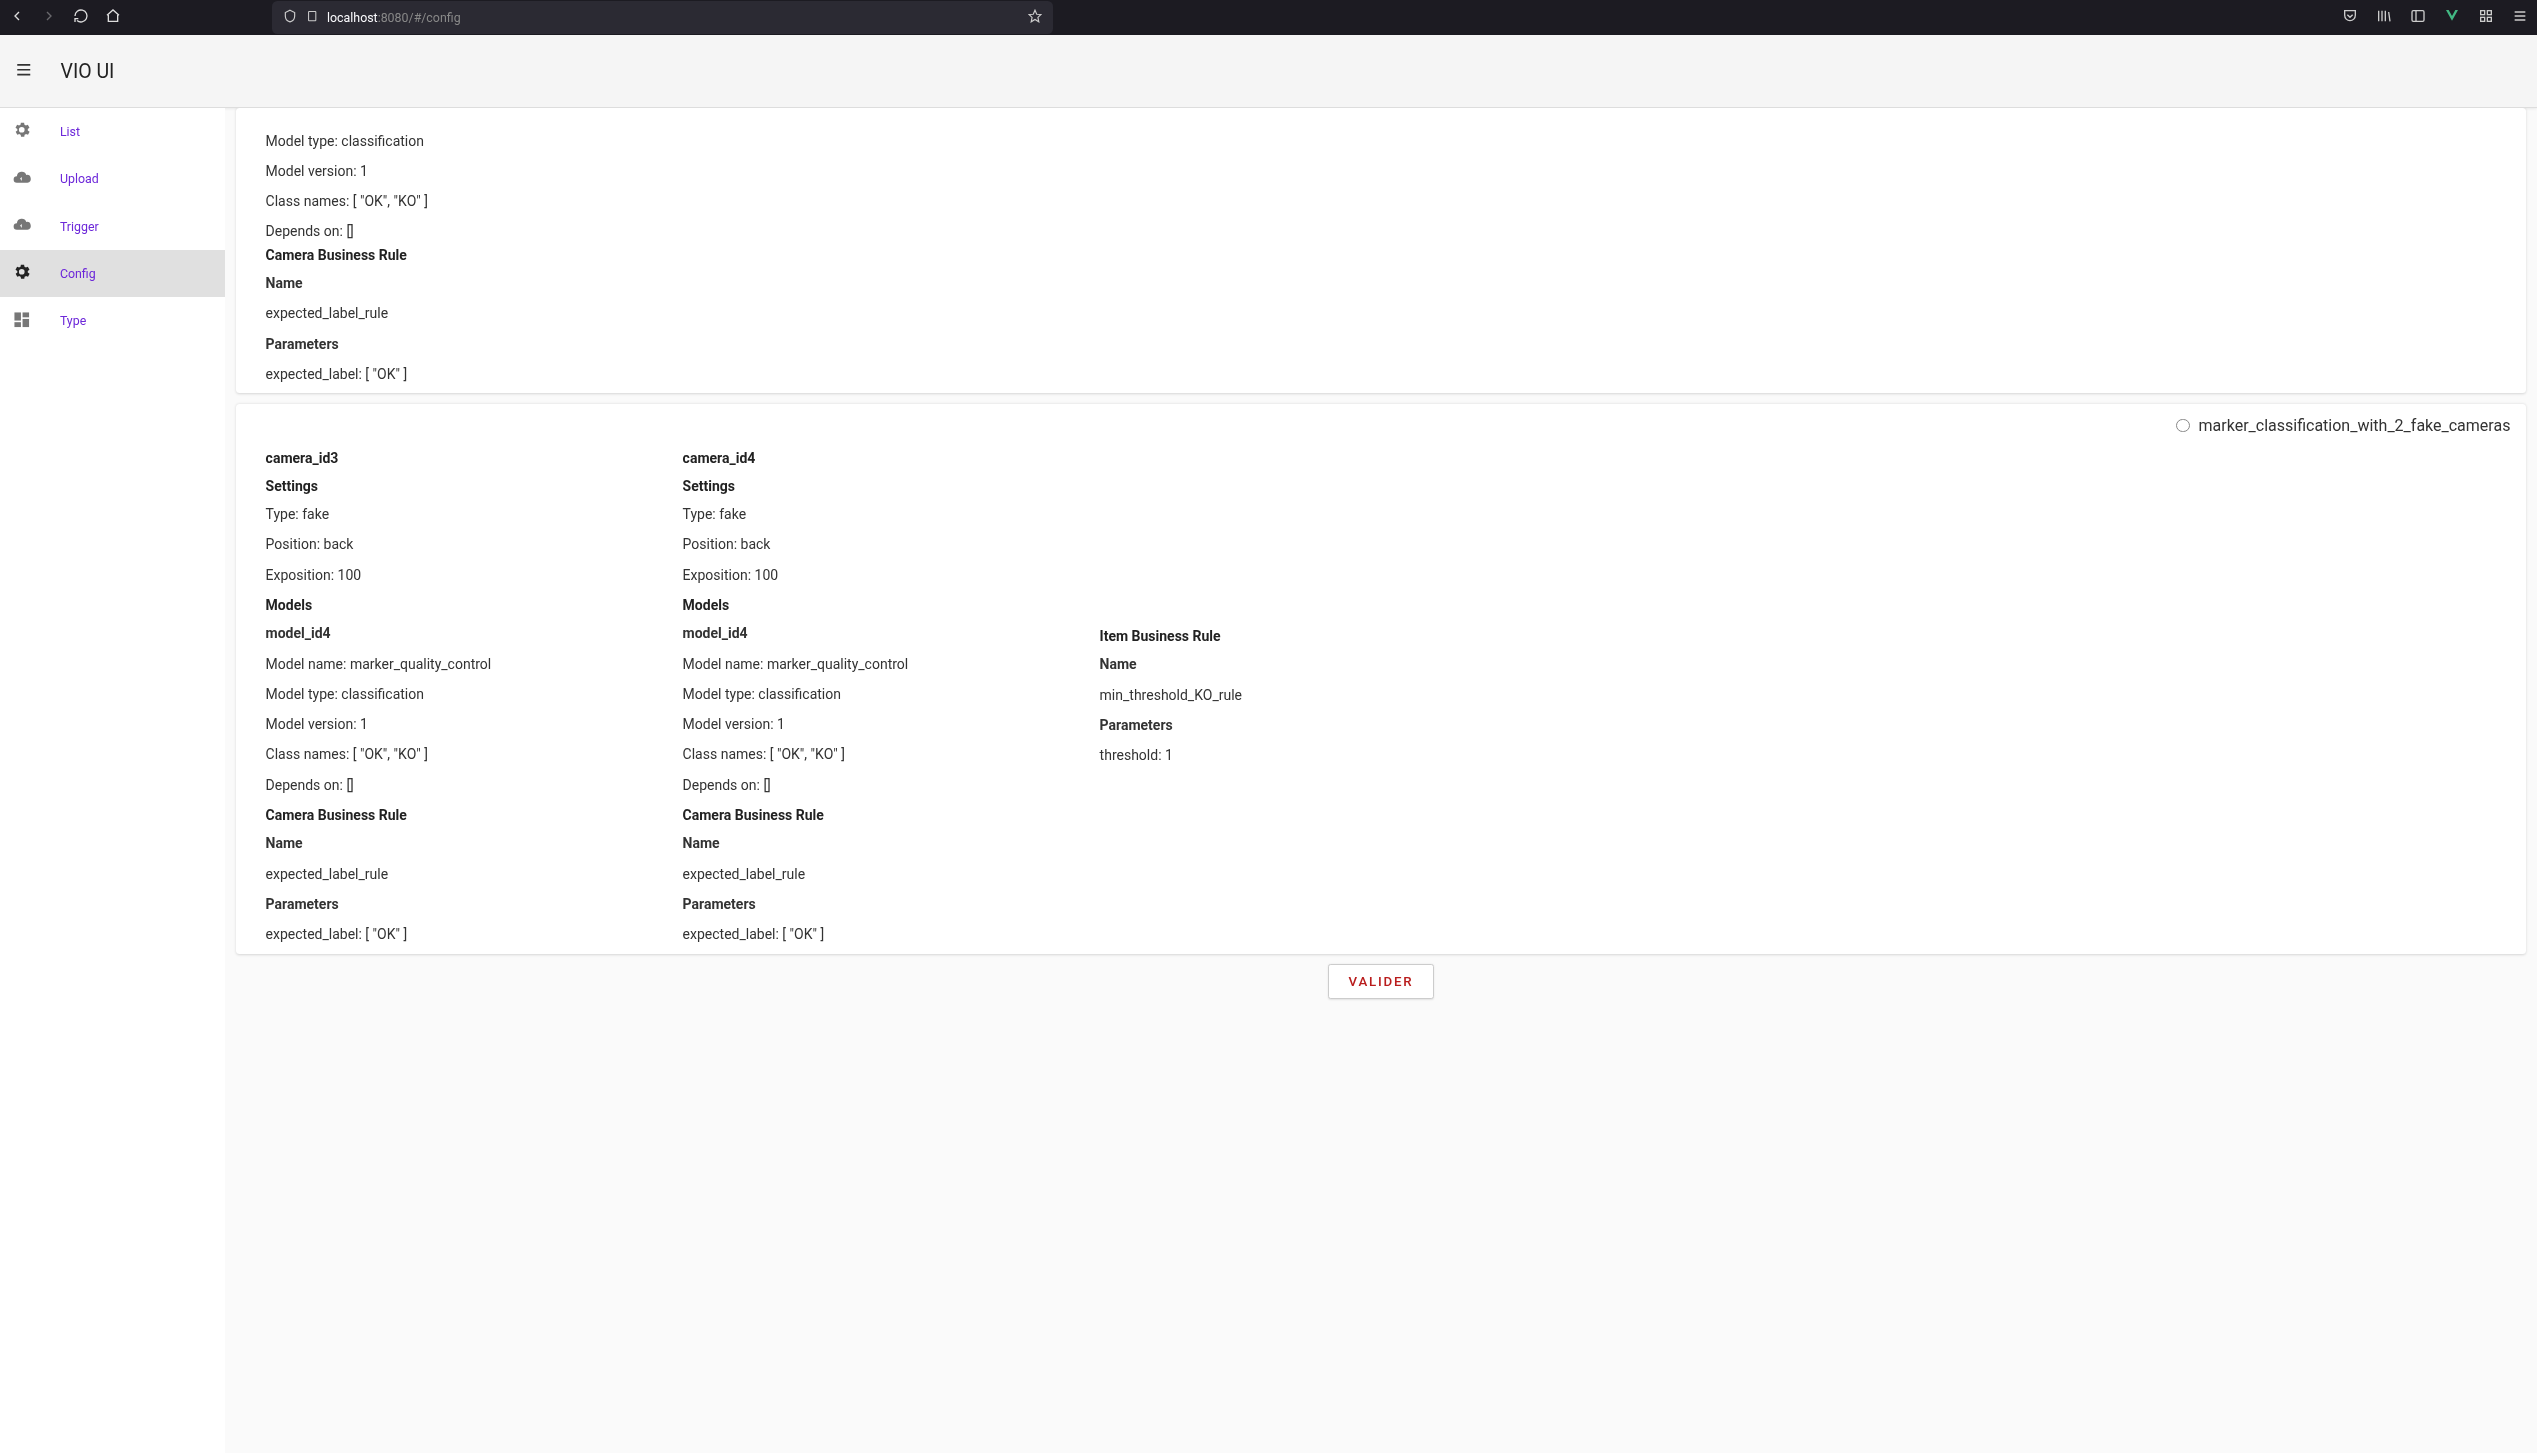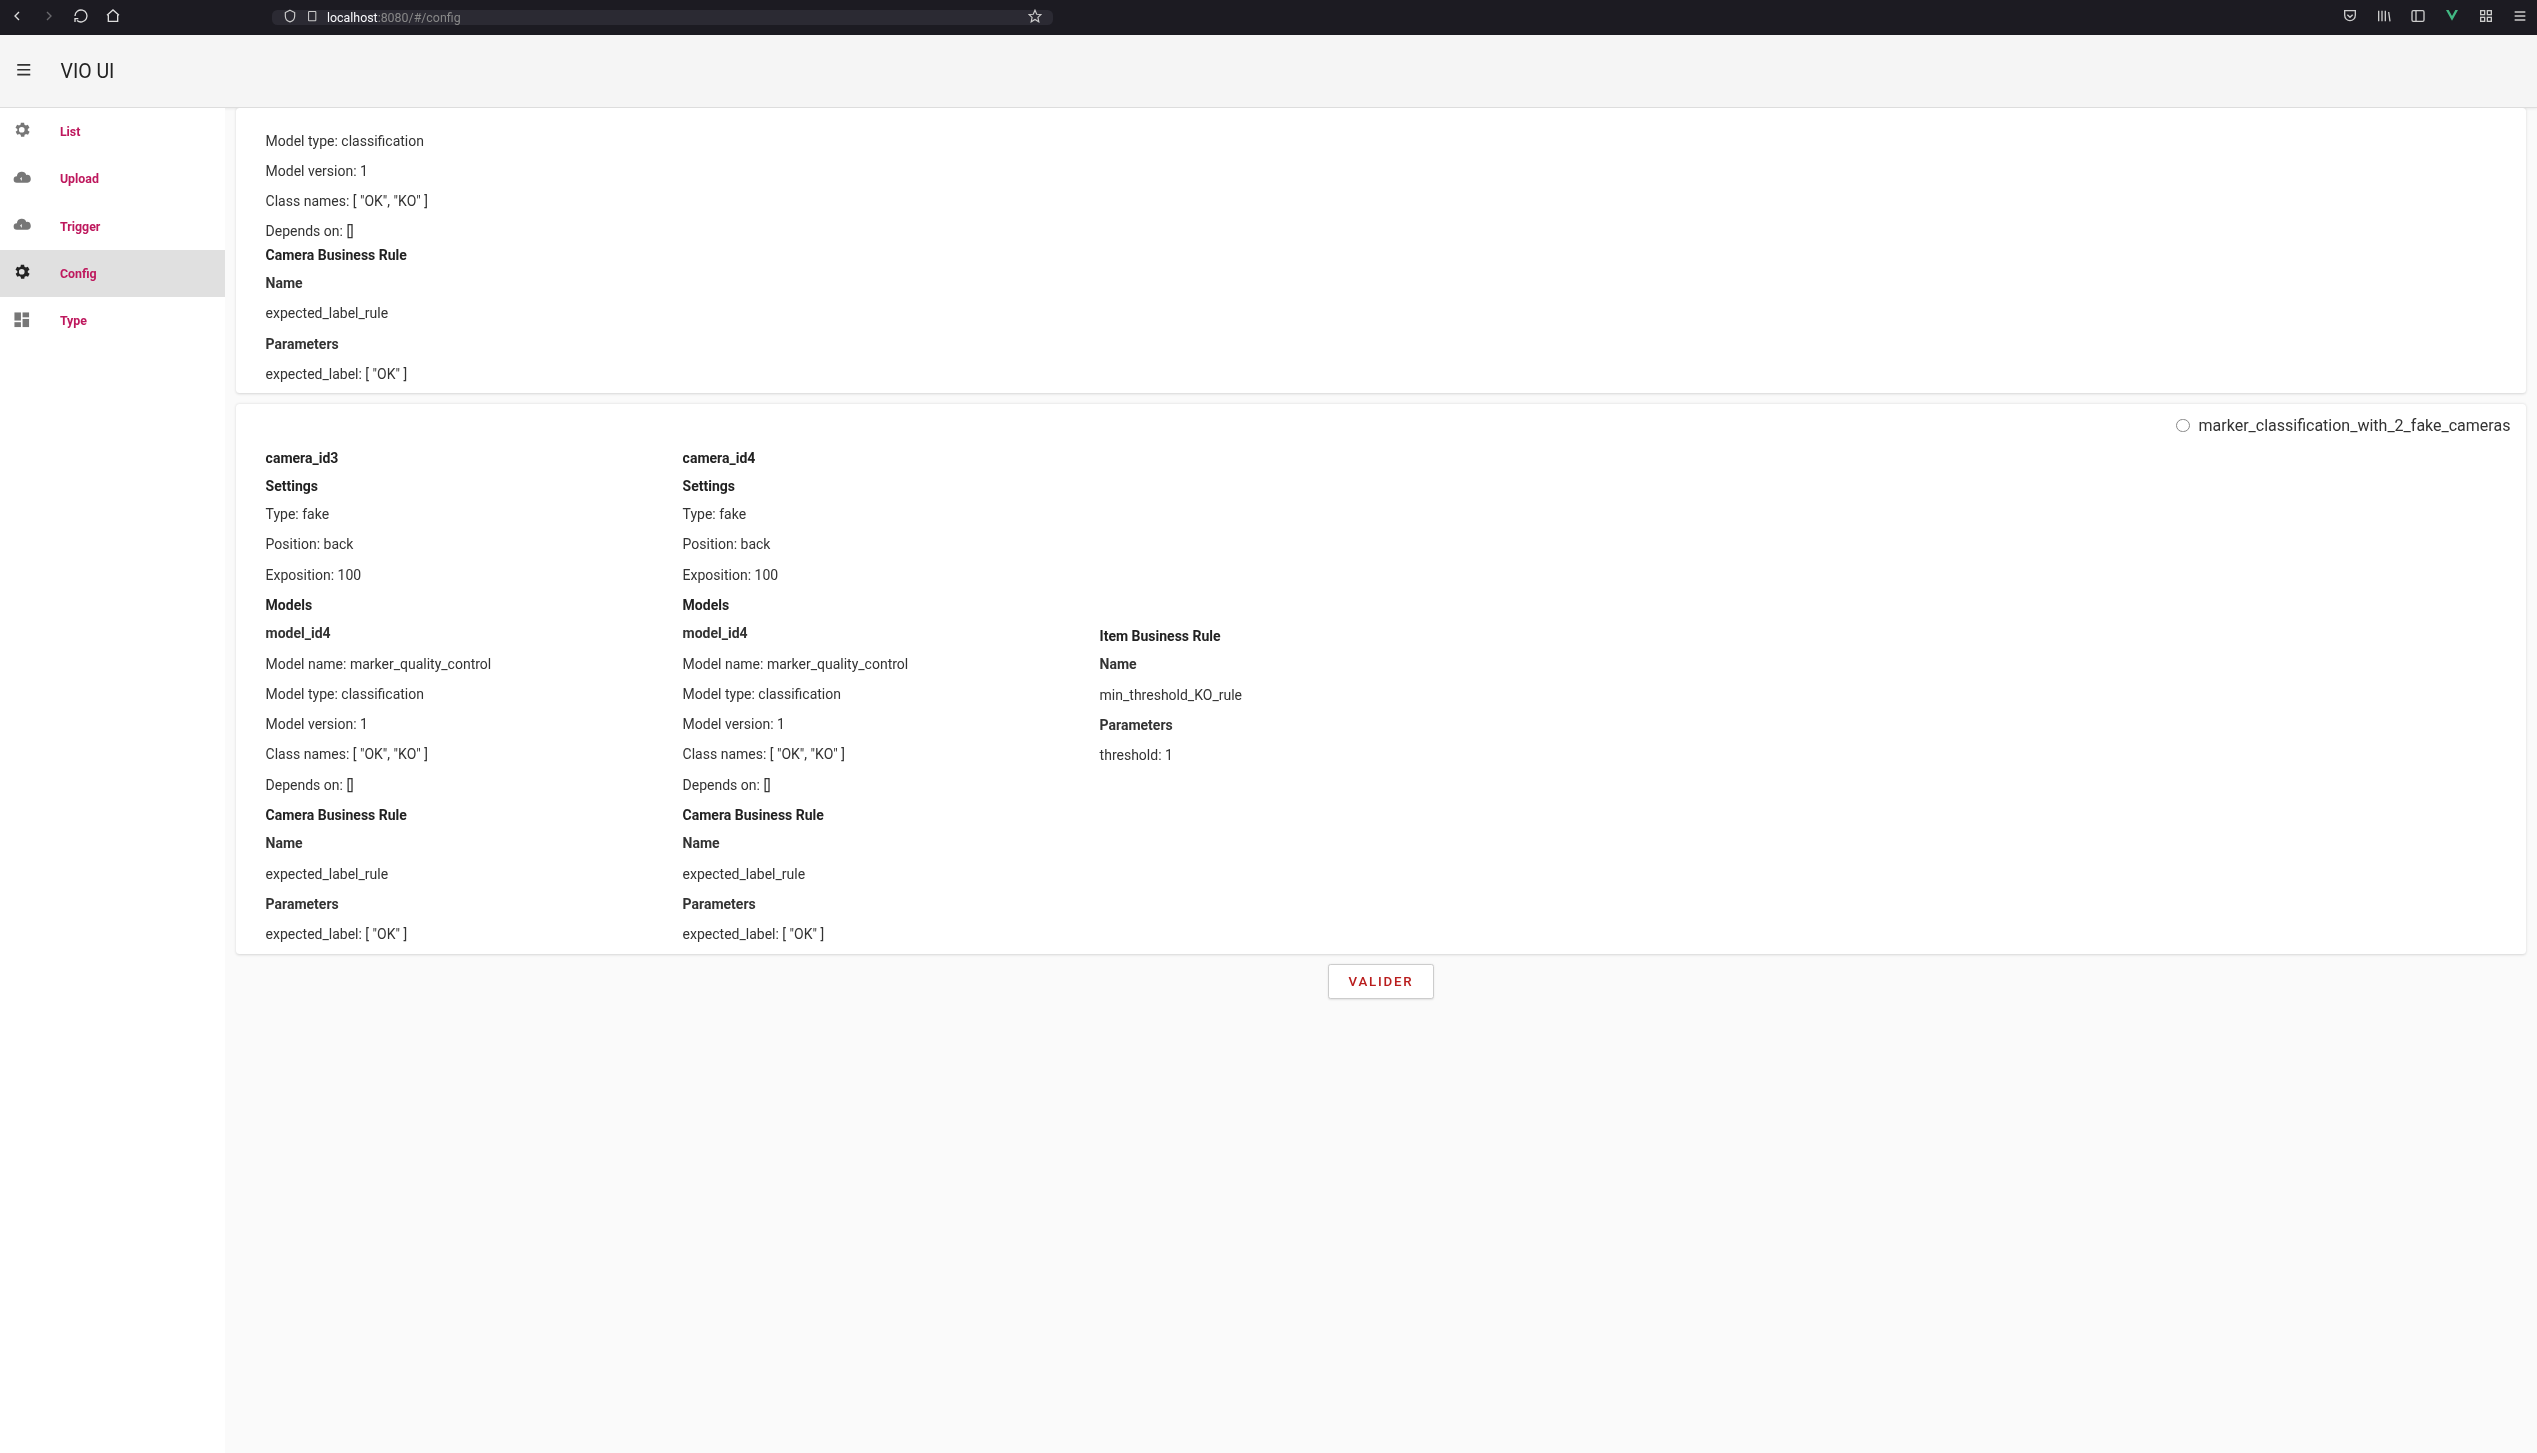--- a/index.html
+++ b/index.html
@@ -2,33 +2,33 @@
 <html style="font-size:14px"><head>
 <meta charset="utf-8">
 <style>
 * { margin:0; padding:0; box-sizing:border-box; font-family: -apple-system, BlinkMacSystemFont, "Segoe UI", Roboto, Helvetica, Arial, sans-serif; }
 html,body { width:100%; height:100%; }
 body { background:#fafafa; }
 
 .browser-chrome { background:#1c1b22; height:35px; display:flex; align-items:center; padding:0 9px; gap:9px; }
 .nav-icons { display:flex; align-items:center; gap:16px; }
 .nav-icons svg { width:16px; height:16px; }
-.addr-bar { flex:0 0 auto; margin-left:142px; background:#2b2a33; border-radius:5.3px; height:15px; width:781px; display:flex; align-items:center; padding:0 10.6px; gap:9px; color:#ccc; font-size:12.4px; }
+.addr-bar { flex:0 0 auto; margin-left:142px; background:#2b2a33; border-radius:5.3px; height:33px; width:781px; display:flex; align-items:center; padding:0 10.6px; gap:9px; color:#ccc; font-size:12.4px; }
 .addr-bar .url { color:#fbfbfe; }
 .addr-bar .url .dim { color:#888; }
 .right-icons { margin-left:auto; display:flex; align-items:center; gap:18px; }
 .right-icons svg { width:16px; height:16px; }
 
 .app-bar { background:#f5f5f5; height:73px; border-bottom:0.9px solid #ddd; display:flex; align-items:center; padding:0 14px; box-shadow:0 0.9px 3.5px rgba(0,0,0,0.1); }
 .app-bar .hamburger { margin-right:27px; cursor:pointer; }
 .app-title { font-size:19.5px; font-weight:400; color:#222; }
 
 .layout { display:flex; height:calc(100vh - 92px); }
 .sidebar { width:225px; background:#fff; border-right:0; }
-.side-item { display:flex; align-items:center; padding:12.4px 12.4px; gap:28px; color:#be185d; font-size:12.4px; font-weight:700; cursor:pointer; }
+.side-item { display:flex; align-items:center; padding:12.4px 12.4px; gap:28px; color:#6d28d9; font-size:12.4px; font-weight:400; cursor:pointer; }
 .side-item.active { background:#e0e0e0; }
 .side-item svg { width:19.5px; height:19.5px; }
 .side-item .icon { color:#666; }
 .side-item.active .icon { color:#222; }
 
 .content { flex:1; overflow-y:auto; padding:0 10.6px 18px 10.6px; }
 
 .card { background:#fff; border-radius:3.5px; box-shadow:0 0.9px 2.7px rgba(0,0,0,0.15); margin-bottom:10.6px; padding:9px 16px; }
 .card-title { display:flex; align-items:center; gap:9px; font-size:16px; color:#333; margin:3.5px 0 9px 0;justify-content:flex-end; }
 .radio { width:13.3px; height:13.3px; border:1.8px solid #888; border-radius:50%; display:inline-block; }

